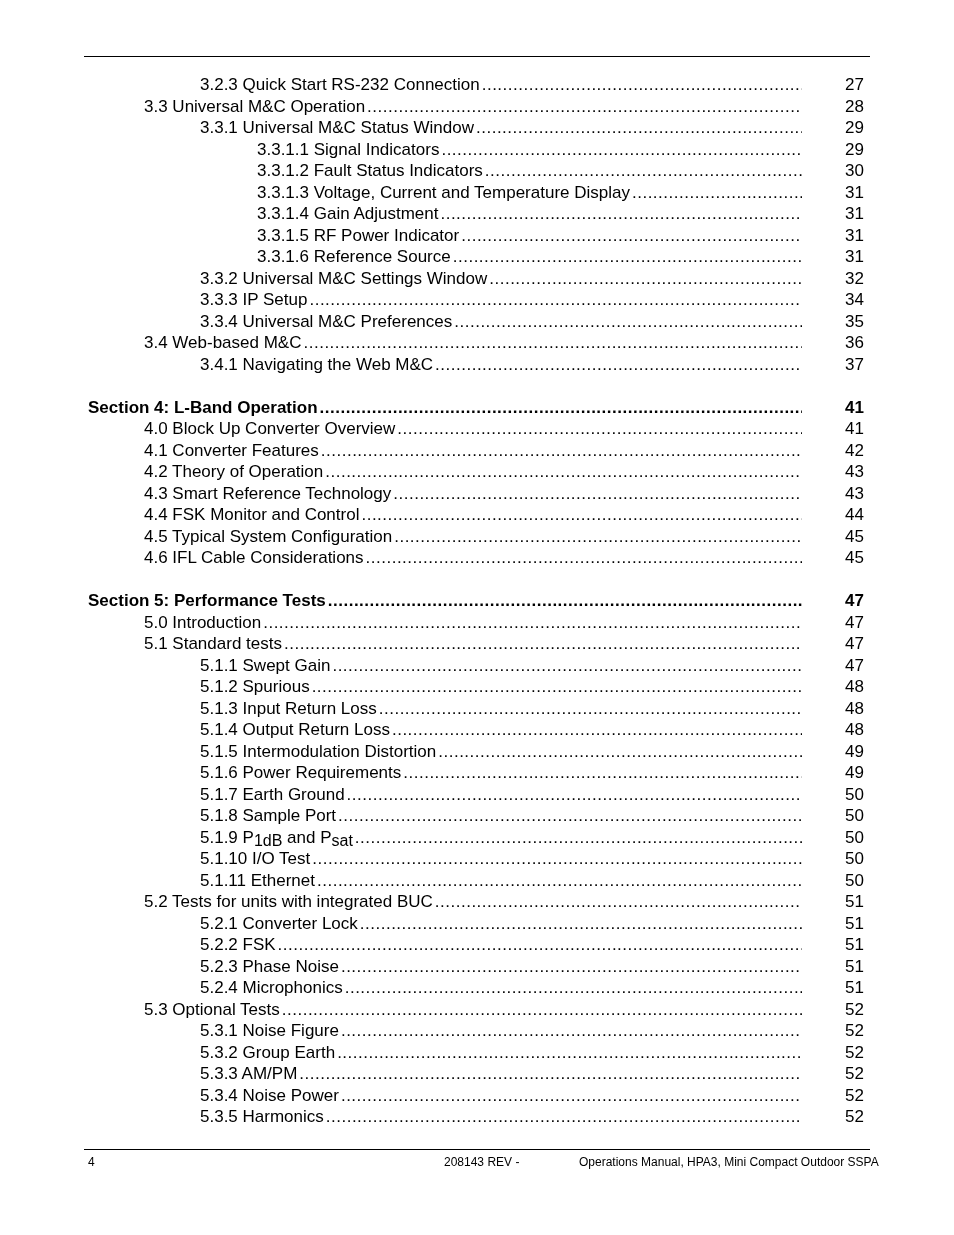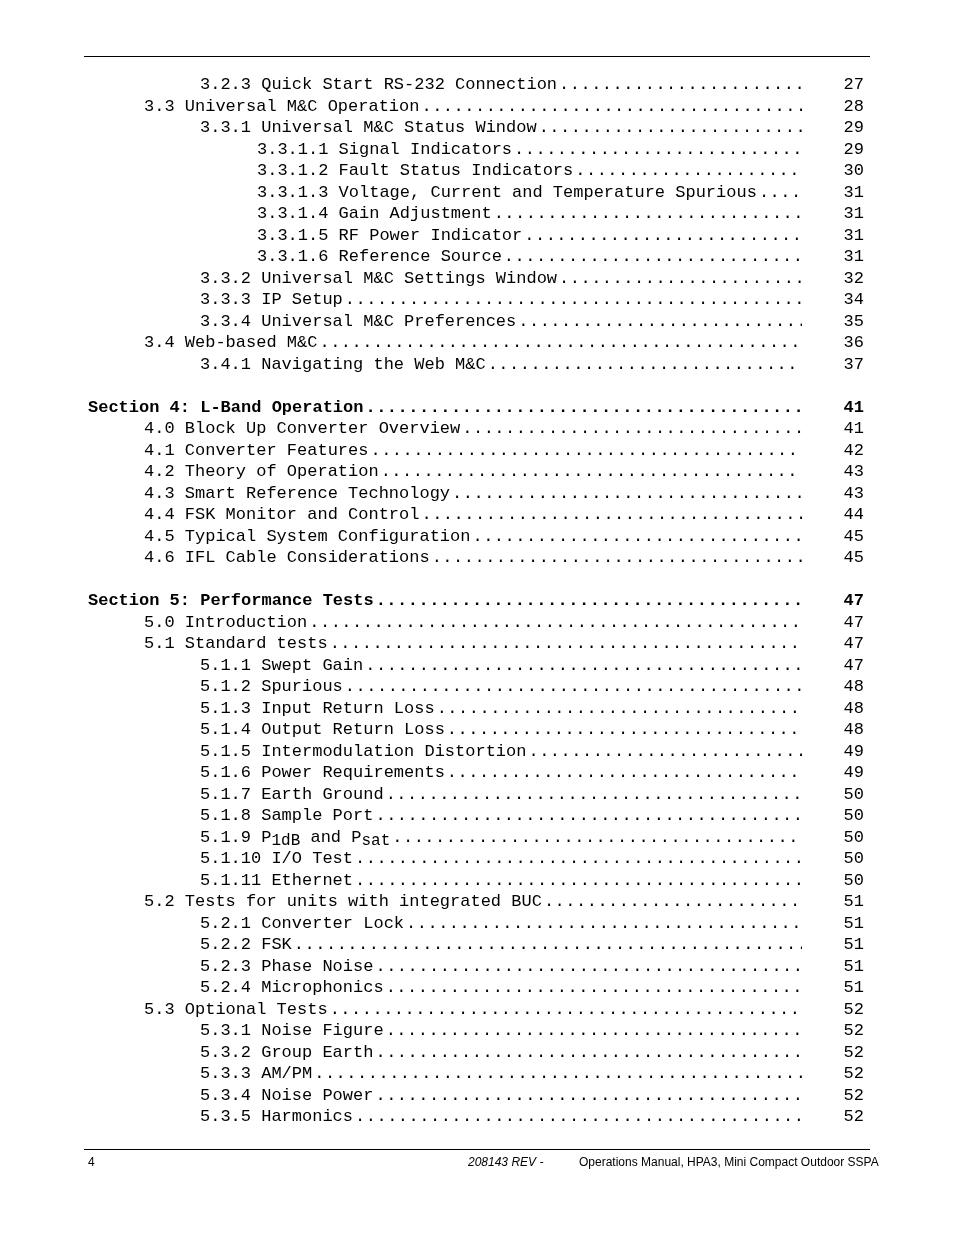--- a/index.html
+++ b/index.html
@@ -2,36 +2,36 @@
 <html><head>
 <meta charset="utf-8">
 <style>
   html, body { margin: 0; padding: 0; background: #ffffff; }
   body { width: 954px; height: 1235px; position: relative; overflow: hidden;
          font-family: "Liberation Sans", sans-serif; color: #000; }
   .rule-top { position: absolute; left: 84px; top: 56px; width: 786px; height: 0;
               border-top: 1px solid #000; }
   .toc { position: absolute; left: 88px; top: 74px; width: 776px; }
   .entry { position: relative; height: 21.5px; line-height: 21.5px; font-size: 17px;
-           display: flex; align-items: flex-start; white-space: nowrap; font-family: Liberation Mono, monospace; }
+           display: flex; align-items: flex-start; white-space: nowrap; }
   .entry.l1 { padding-left: 0; font-weight: bold; }
   .entry.l2 { padding-left: 56px; }
   .entry.l3 { padding-left: 112px; }
   .entry.l4 { padding-left: 169px; }
   .entry .title { flex: 0 0 auto; }
   .entry .dots { flex: 1 1 auto; overflow: hidden; margin: 0 2px; letter-spacing: 0.5px; }
   .entry .dots::before { content: "........................................................................................................................................................................................................................"; }
   .entry .page { flex: 0 0 auto; text-align: right; min-width: 20px; margin-left: 40px; }
   .gap { height: 21.5px; }
   sub { font-size: 16px; vertical-align: -3px; line-height: 0; }
   .rule-bottom { position: absolute; left: 84px; top: 1149px; width: 786px; height: 0;
                  border-top: 1px solid #000; }
   .footer { position: absolute; top: 1155px; font-size: 12px; }
   .footer.page-num { left: 88px; }
-  .footer.docnum { left: 468px; font-style: italic; }
+  .footer.docnum { left: 444px; }
   .footer.doctitle { left: 579px; }
 </style>
 </head>
 <body>
 
 <div class="rule-top"></div>
 
 <div class="toc" id="toc">
     <div class="entry l3">
       <span class="title">3.2.3 Quick Start RS-232 Connection</span>
@@ -52,21 +52,21 @@
       <span class="title">3.3.1.1 Signal Indicators</span>
       <span class="dots"></span>
       <span class="page">29</span>
     </div>
     <div class="entry l4">
       <span class="title">3.3.1.2 Fault Status Indicators</span>
       <span class="dots"></span>
       <span class="page">30</span>
     </div>
     <div class="entry l4">
-      <span class="title">3.3.1.3 Voltage, Current and Temperature Spurious</span>
+      <span class="title">3.3.1.3 Voltage, Current and Temperature Display</span>
       <span class="dots"></span>
       <span class="page">31</span>
     </div>
     <div class="entry l4">
       <span class="title">3.3.1.4 Gain Adjustment</span>
       <span class="dots"></span>
       <span class="page">31</span>
     </div>
     <div class="entry l4">
       <span class="title">3.3.1.5 RF Power Indicator</span>

